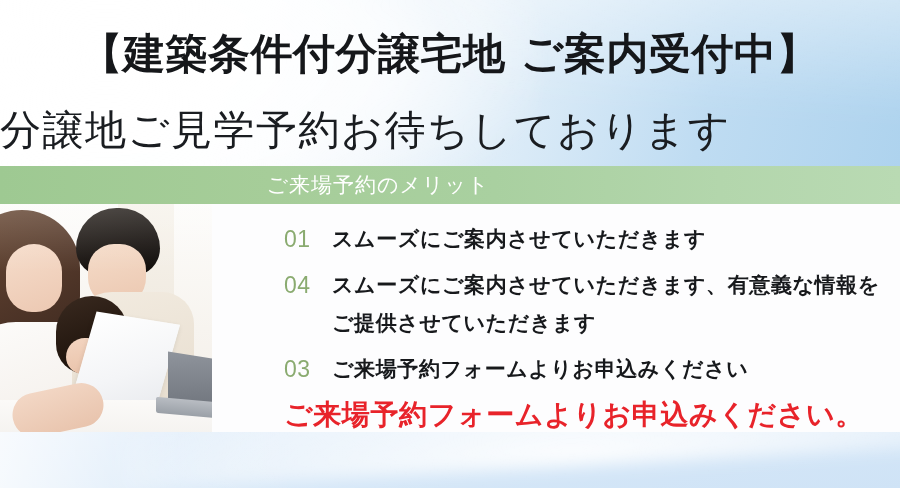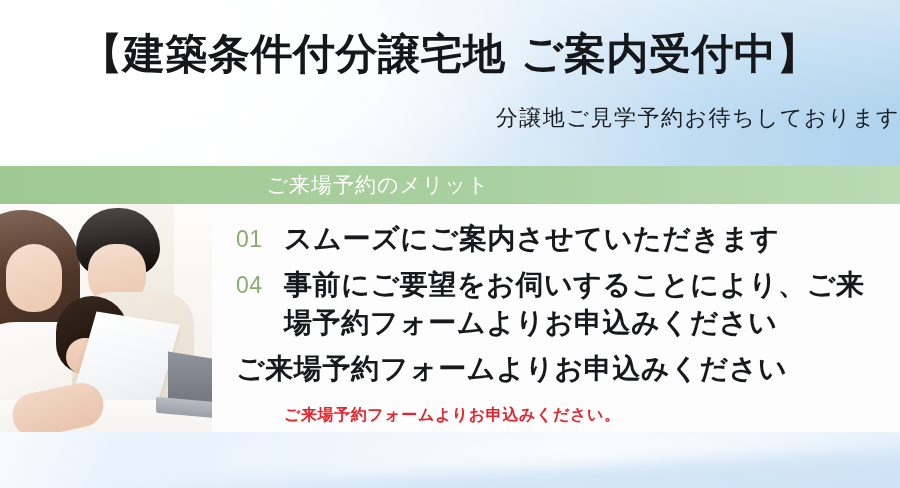--- a/index.html
+++ b/index.html
@@ -65,23 +65,23 @@
     letter-spacing: 0.5px;
     color: #15171a;
     white-space: nowrap;
     z-index: 3;
     margin-left: 15px;
   }
   .title-sub {
     position: absolute;
     left: 0; top: 103px;
     width: 900px;
-    text-align: right;
+    text-align: left;
     font-family: Liberation Mono, monospace;
-    font-size: 22px;
+    font-size: 41px;
     font-weight: 400;
     letter-spacing: 1.5px;
     color: #1a1d21;
     white-space: nowrap;
     z-index: 3;
   }
 
   
   .merit-bar {
     position: absolute;
@@ -242,45 +242,46 @@
 
   .list {
     position: absolute;
     left: 24px; top: 16px;
     width: 650px;
   }
   .item {
     display: flex;
     align-items: flex-start;
     margin-bottom: 8px;
+    margin-left: 48px;
   }
   .item-num {
     flex: 0 0 auto;
     width: 48px;
     font-family: "Liberation Sans", "DejaVu Sans", sans-serif;
     font-size: 23px;
     font-weight: 400;
     color: #8aab70;
     line-height: 38px;
     letter-spacing: 0.5px;
   }
   .item-text {
     flex: 1 1 auto;
     font-family: "DejaVu Sans", "Liberation Sans", sans-serif;
-    font-size: 28px;
+    font-size: 21px;
     font-weight: 700;
     color: #17191c;
     line-height: 38px;
     letter-spacing: 0.6px;
   }
   .cta {
     margin-top: 12px;
     margin-left: 48px;
     font-family: "DejaVu Sans", "Liberation Sans", sans-serif;
-    font-size: 16px;
+    font-size: 28px;
     font-weight: 700;
     color: #e8232a;
     letter-spacing: 0.6px;
     line-height: 30px;
   }
 
   
   .footer-band {
     position: absolute;
     left: 0; top: 432px;
@@ -343,24 +344,25 @@
   <div class="list-area">
     <div class="list">
 
       <div class="item">
         <div class="item-num">01</div>
         <div class="item-text">スムーズにご案内させていただきます</div>
       </div>
 
       <div class="item">
         <div class="item-num">04</div>
-        <div class="item-text">事前にご要望をお伺いすることにより、ご来場予約フォームよりお申込みください</div>
+        <div class="item-text">スムーズにご案内させていただきます、有意義な情報をご提供させていただきます</div>
       </div>
 
       <div class="item">
+        <div class="item-num">03</div>
         <div class="item-text">ご来場予約フォームよりお申込みください</div>
       </div>
 
       <div class="cta">ご来場予約フォームよりお申込みください。</div>
     </div>
   </div>
 
   <div class="footer-band">
     <div class="footer-sweep"></div>
     <div class="footer-left-fade"></div>

